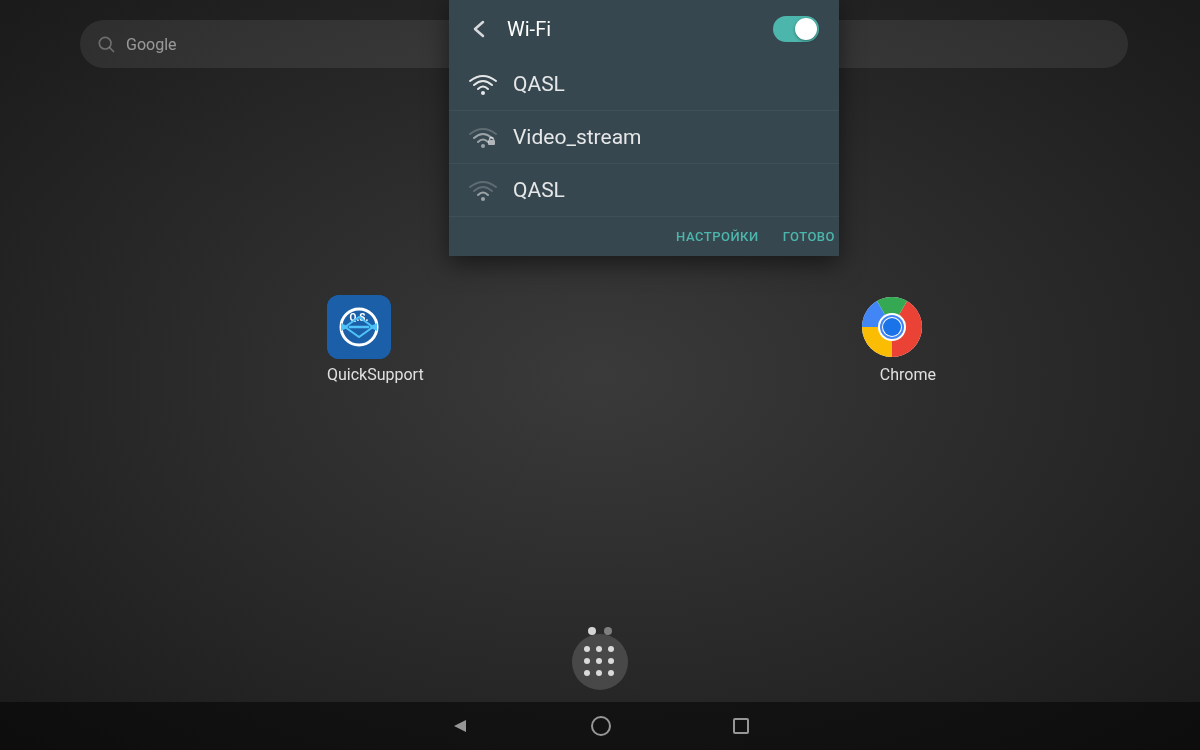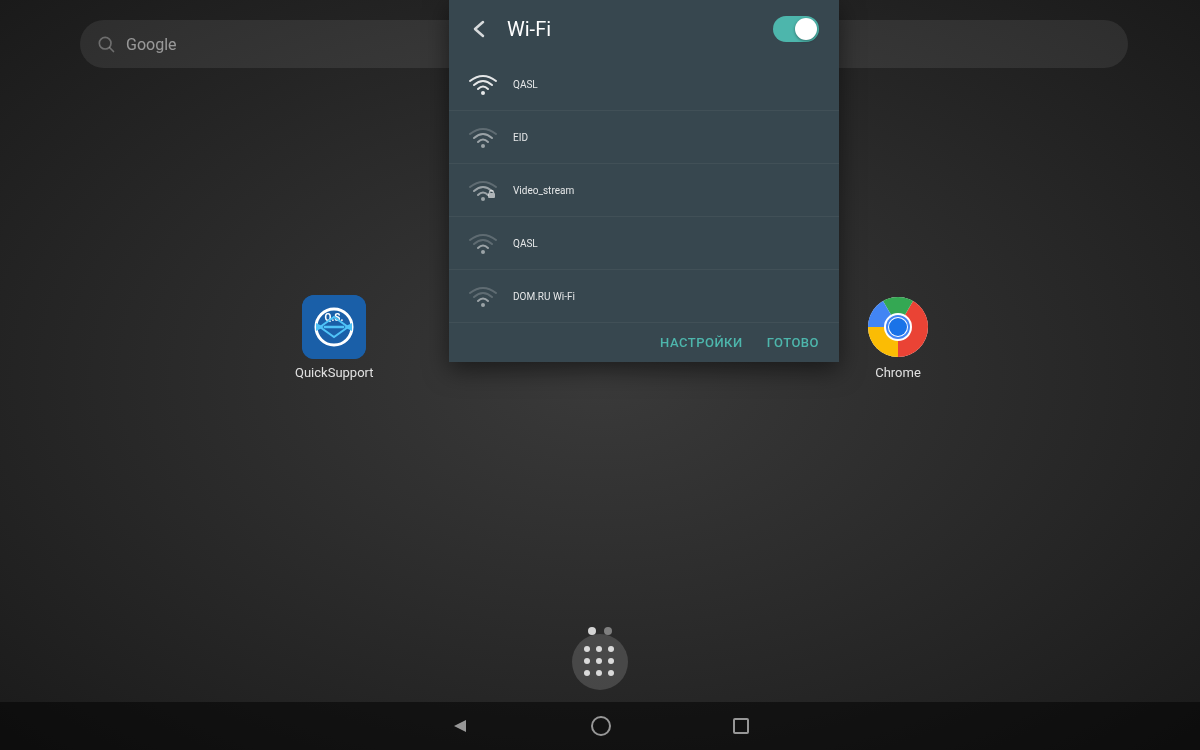--- a/index.html
+++ b/index.html
@@ -56,39 +56,40 @@
     .app-icon-img {
       width: 64px;
       height: 64px;
       border-radius: 12px;
       display: flex;
       align-items: center;
       justify-content: center;
     }
     .app-icon-label {
       color: rgba(255,255,255,0.85);
-      font-size: 13px;
+      font-size: 16px;
       text-align: left;
+      margin-left: 32px;
     }
 
     
     .quicksupport-icon {
       top: 295px;
       left: 295px;
     }
     .qs-img {
       background: #1a5fa8;
       position: relative;
       overflow: hidden;
     }
 
     
     .chrome-icon {
       top: 295px;
-      right: 270px;
+      right: 264px;
     }
 
     
     .drawer-dots {
       position: absolute;
       bottom: 115px;
       left: 50%;
       transform: translateX(-50%);
       display: flex;
       gap: 8px;
@@ -216,39 +217,39 @@
     .wifi-item {
       display: flex;
       align-items: center;
       padding: 14px 20px;
       gap: 16px;
       cursor: pointer;
       border-bottom: 1px solid rgba(255,255,255,0.05);
     }
     .wifi-name {
       color: rgba(255,255,255,0.87);
-      font-size: 10px;
+      font-size: 21px;
     }
 
     
     .wifi-signal {
       width: 28px;
       height: 24px;
       display: flex;
       align-items: flex-end;
       justify-content: center;
       position: relative;
       flex-shrink: 0;
     }
 
     
     .wifi-footer {
       display: flex;
       justify-content: flex-end;
-      padding: 12px 20px;
+      padding: 12px 4px;
       gap: 24px;
       background: #37474f;
     }
     .wifi-footer-btn {
       color: #4db6ac;
       font-size: 13px;
       font-weight: 500;
       letter-spacing: 0.5px;
       cursor: pointer;
       text-transform: uppercase;
@@ -371,31 +372,20 @@
             <circle cx="14" cy="19" r="2" fill="rgba(255,255,255,0.87)"></circle>
             <path d="M9 15 Q14 10 19 15" fill="none" stroke="rgba(255,255,255,0.87)" stroke-width="2" stroke-linecap="round"></path>
             <path d="M5 11 Q14 3 23 11" fill="none" stroke="rgba(255,255,255,0.87)" stroke-width="2" stroke-linecap="round"></path>
             <path d="M1 7 Q14 -3 27 7" fill="none" stroke="rgba(255,255,255,0.87)" stroke-width="2" stroke-linecap="round"></path>
           </svg>
         </div>
         <span class="wifi-name">QASL</span>
       </div>
 
 
-      <div class="wifi-item">
-        <div class="wifi-signal">
-          <svg width="28" height="22" viewBox="0 0 28 22">
-            <circle cx="14" cy="19" r="2" fill="rgba(255,255,255,0.5)"></circle>
-            <path d="M9 15 Q14 10 19 15" fill="none" stroke="rgba(255,255,255,0.5)" stroke-width="2" stroke-linecap="round"></path>
-            <path d="M5 11 Q14 3 23 11" fill="none" stroke="rgba(255,255,255,0.5)" stroke-width="2" stroke-linecap="round"></path>
-            <path d="M1 7 Q14 -3 27 7" fill="none" stroke="rgba(255,255,255,0.2)" stroke-width="2" stroke-linecap="round"></path>
-          </svg>
-        </div>
-        <span class="wifi-name">EID</span>
-      </div>
 
 
       <div class="wifi-item">
         <div class="wifi-signal">
           <svg width="28" height="22" viewBox="0 0 28 22">
             <circle cx="14" cy="19" r="2" fill="rgba(255,255,255,0.5)"></circle>
             <path d="M9 15 Q14 10 19 15" fill="none" stroke="rgba(255,255,255,0.5)" stroke-width="2" stroke-linecap="round"></path>
             <path d="M5 11 Q14 3 23 11" fill="none" stroke="rgba(255,255,255,0.5)" stroke-width="2" stroke-linecap="round"></path>
             <path d="M1 7 Q14 -3 27 7" fill="none" stroke="rgba(255,255,255,0.2)" stroke-width="2" stroke-linecap="round"></path>
             <rect x="19" y="13" width="7" height="5" rx="1" fill="rgba(255,255,255,0.6)"></rect>
@@ -410,31 +400,20 @@
           <svg width="28" height="22" viewBox="0 0 28 22">
             <circle cx="14" cy="19" r="2" fill="rgba(255,255,255,0.5)"></circle>
             <path d="M9 15 Q14 10 19 15" fill="none" stroke="rgba(255,255,255,0.5)" stroke-width="2" stroke-linecap="round"></path>
             <path d="M5 11 Q14 3 23 11" fill="none" stroke="rgba(255,255,255,0.2)" stroke-width="2" stroke-linecap="round"></path>
             <path d="M1 7 Q14 -3 27 7" fill="none" stroke="rgba(255,255,255,0.2)" stroke-width="2" stroke-linecap="round"></path>
           </svg>
         </div>
         <span class="wifi-name">QASL</span>
       </div>
 
-      <div class="wifi-item">
-        <div class="wifi-signal">
-          <svg width="28" height="22" viewBox="0 0 28 22">
-            <circle cx="14" cy="19" r="2" fill="rgba(255,255,255,0.5)"></circle>
-            <path d="M9 15 Q14 10 19 15" fill="none" stroke="rgba(255,255,255,0.5)" stroke-width="2" stroke-linecap="round"></path>
-            <path d="M5 11 Q14 3 23 11" fill="none" stroke="rgba(255,255,255,0.2)" stroke-width="2" stroke-linecap="round"></path>
-            <path d="M1 7 Q14 -3 27 7" fill="none" stroke="rgba(255,255,255,0.2)" stroke-width="2" stroke-linecap="round"></path>
-          </svg>
-        </div>
-        <span class="wifi-name">DOM.RU Wi-Fi</span>
-      </div>
 
 
     </div>
 
     <div class="wifi-footer">
       <span class="wifi-footer-btn">НАСТРОЙКИ</span>
       <span class="wifi-footer-btn">ГОТОВО</span>
     </div>
   </div>
 

